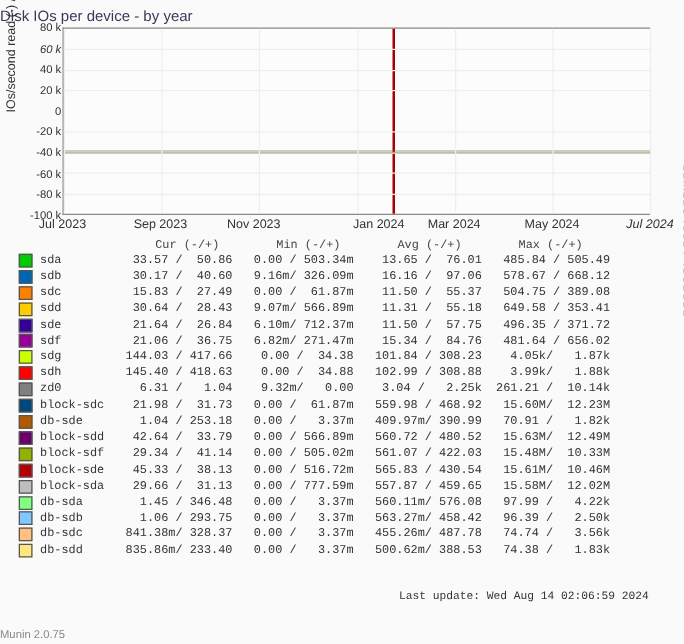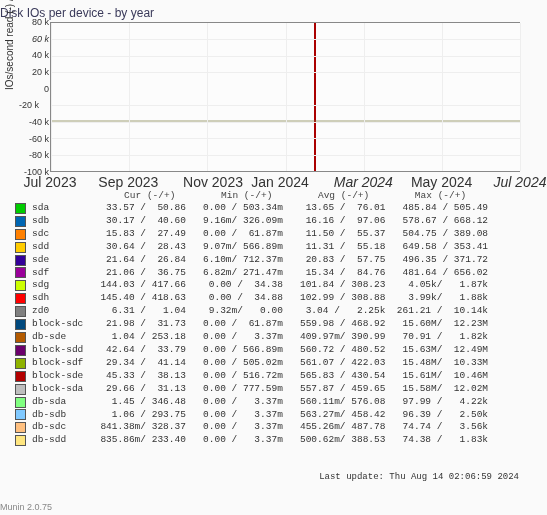--- a/index.html
+++ b/index.html
@@ -89,21 +89,21 @@
     position: absolute;
     right: 498px;
     text-align: right;
     width: 40px;
     font-size: 9px;
     color: #333;
   }
   .xtick {
     position: absolute;
     top: 174px;
-    font-size: 14px;
+    font-size: 10px;
     color: #333;
     transform: translateX(-50%);
     white-space: nowrap;
   }
   
   .legend-header {
     position: absolute;
     left: 50px;
     top: 190px;
     font-family: "Courier New", monospace;
@@ -175,55 +175,55 @@
     <div class="grid-v" style="left: 66.6667%;"></div>
     <div class="grid-v" style="left: 83.3333%;"></div>
     <div class="grid-v" style="left: 100%;"></div>
   </div>
 
 <div id="yticks">
     <div class="ytick" style="top: 167px;">-100 k</div>
     <div class="ytick" style="top: 150.333px;">-80 k</div>
     <div class="ytick" style="top: 133.667px; text-align: right;">-60 k</div>
     <div class="ytick" style="top: 117px;">-40 k</div>
-    <div class="ytick" style="top: 100.333px; text-align: center;">-20 k</div>
+    <div class="ytick" style="top: 100.333px;">-20 k</div>
     <div class="ytick" style="top: 83.6667px;">0</div>
     <div class="ytick" style="top: 67px;">20 k</div>
     <div class="ytick" style="top: 50.3333px;">40 k</div>
     <div class="ytick" style="top: 33.6667px; font-style: italic;">60 k</div>
     <div class="ytick" style="top: 17px;">80 k</div>
   </div>
 
 <div id="xticks">
     <div class="xtick" style="left: 50px;">Jul 2023</div>
     <div class="xtick" style="left: 128.333px;">Sep 2023</div>
-    <div class="xtick" style="left: 213px;">Nov 2023</div>
-    <div class="xtick" style="left: 280px;">Jan 2024</div>
-    <div class="xtick" style="left: 363.333px; font-style: italic;">Mar 2024</div>
+    <div class="xtick" style="left: 203px;">Nov 2023</div>
+    <div class="xtick" style="left: 303px;">Jan 2024</div>
+    <div class="xtick" style="left: 363.333px;">Mar 2024</div>
     <div class="xtick" style="left: 441.667px;">May 2024</div>
     <div class="xtick" style="left: 520px; font-style: italic;">Jul 2024</div>
   </div>
 
 <div class="legend-header">             Cur (-/+)        Min (-/+)        Avg (-/+)        Max (-/+)</div>
 <div class="legend" id="legend">
     <div class="legend-row"><span class="swatch" style="background: rgb(0, 204, 0);"></span><span class="legend-text">sda          33.57 /  50.86   0.00 / 503.34m    13.65 /  76.01   485.84 / 505.49</span></div>
     <div class="legend-row"><span class="swatch" style="background: rgb(0, 102, 179);"></span><span class="legend-text">sdb          30.17 /  40.60   9.16m/ 326.09m    16.16 /  97.06   578.67 / 668.12</span></div>
     <div class="legend-row"><span class="swatch" style="background: rgb(255, 128, 0);"></span><span class="legend-text">sdc          15.83 /  27.49   0.00 /  61.87m    11.50 /  55.37   504.75 / 389.08</span></div>
     <div class="legend-row"><span class="swatch" style="background: rgb(255, 204, 0);"></span><span class="legend-text">sdd          30.64 /  28.43   9.07m/ 566.89m    11.31 /  55.18   649.58 / 353.41</span></div>
-    <div class="legend-row"><span class="swatch" style="background: rgb(51, 0, 153);"></span><span class="legend-text">sde          21.64 /  26.84   6.10m/ 712.37m    20.83 /  57.75   496.35 / 371.72</span></div>
+    <div class="legend-row"><span class="swatch" style="background: rgb(51, 0, 153);"></span><span class="legend-text">sde          21.64 /  26.84   6.10m/ 712.37m    11.50 /  57.75   496.35 / 371.72</span></div>
     <div class="legend-row"><span class="swatch" style="background: rgb(153, 0, 153);"></span><span class="legend-text">sdf          21.06 /  36.75   6.82m/ 271.47m    15.34 /  84.76   481.64 / 656.02</span></div>
     <div class="legend-row"><span class="swatch" style="background: rgb(204, 255, 0);"></span><span class="legend-text">sdg         144.03 / 417.66    0.00 /  34.38   101.84 / 308.23    4.05k/   1.87k</span></div>
     <div class="legend-row"><span class="swatch" style="background: rgb(255, 0, 0);"></span><span class="legend-text">sdh         145.40 / 418.63    0.00 /  34.88   102.99 / 308.88    3.99k/   1.88k</span></div>
     <div class="legend-row"><span class="swatch" style="background: rgb(128, 128, 128);"></span><span class="legend-text">zd0           6.31 /   1.04    9.32m/   0.00    3.04 /   2.25k  261.21 /  10.14k</span></div>
     <div class="legend-row"><span class="swatch" style="background: rgb(0, 72, 125);"></span><span class="legend-text">block-sdc    21.98 /  31.73   0.00 /  61.87m   559.98 / 468.92   15.60M/  12.23M</span></div>
     <div class="legend-row"><span class="swatch" style="background: rgb(179, 90, 0);"></span><span class="legend-text">db-sde        1.04 / 253.18   0.00 /   3.37m   409.97m/ 390.99   70.91 /   1.82k</span></div>
     <div class="legend-row"><span class="swatch" style="background: rgb(107, 0, 107);"></span><span class="legend-text">block-sdd    42.64 /  33.79   0.00 / 566.89m   560.72 / 480.52   15.63M/  12.49M</span></div>
     <div class="legend-row"><span class="swatch" style="background: rgb(143, 179, 0);"></span><span class="legend-text">block-sdf    29.34 /  41.14   0.00 / 505.02m   561.07 / 422.03   15.48M/  10.33M</span></div>
     <div class="legend-row"><span class="swatch" style="background: rgb(179, 0, 0);"></span><span class="legend-text">block-sde    45.33 /  38.13   0.00 / 516.72m   565.83 / 430.54   15.61M/  10.46M</span></div>
     <div class="legend-row"><span class="swatch" style="background: rgb(190, 190, 190);"></span><span class="legend-text">block-sda    29.66 /  31.13   0.00 / 777.59m   557.87 / 459.65   15.58M/  12.02M</span></div>
     <div class="legend-row"><span class="swatch" style="background: rgb(128, 255, 128);"></span><span class="legend-text">db-sda        1.45 / 346.48   0.00 /   3.37m   560.11m/ 576.08   97.99 /   4.22k</span></div>
     <div class="legend-row"><span class="swatch" style="background: rgb(128, 201, 255);"></span><span class="legend-text">db-sdb        1.06 / 293.75   0.00 /   3.37m   563.27m/ 458.42   96.39 /   2.50k</span></div>
     <div class="legend-row"><span class="swatch" style="background: rgb(255, 192, 128);"></span><span class="legend-text">db-sdc      841.38m/ 328.37   0.00 /   3.37m   455.26m/ 487.78   74.74 /   3.56k</span></div>
     <div class="legend-row"><span class="swatch" style="background: rgb(255, 230, 128);"></span><span class="legend-text">db-sdd      835.86m/ 233.40   0.00 /   3.37m   500.62m/ 388.53   74.38 /   1.83k</span></div>
   </div>
 
-<div class="last-update">Last update: Thu Aug 14 02:06:59 2024</div>
+<div class="last-update">Last update: Wed Aug 14 02:06:59 2024</div>
 <div class="footer">Munin 2.0.75</div>
 
 </body></html>

